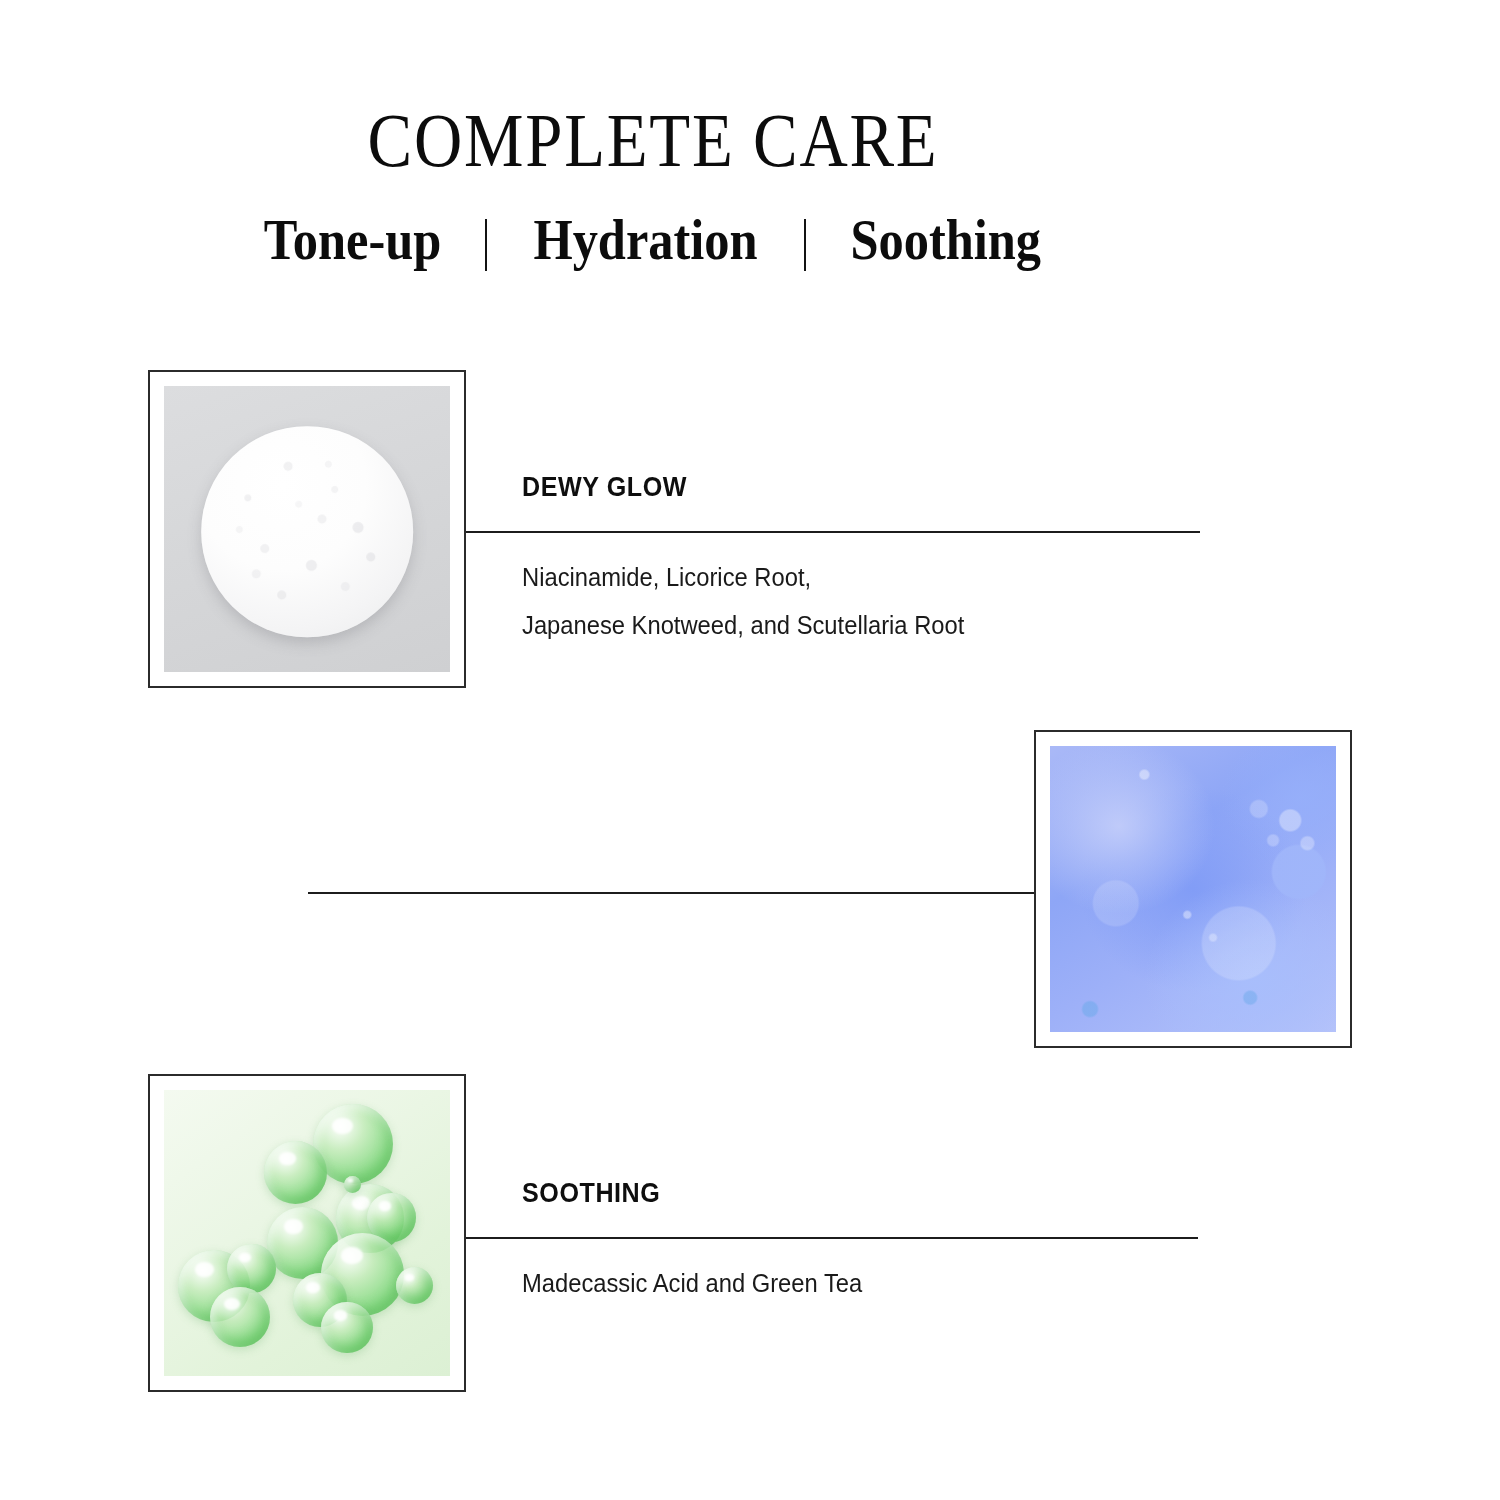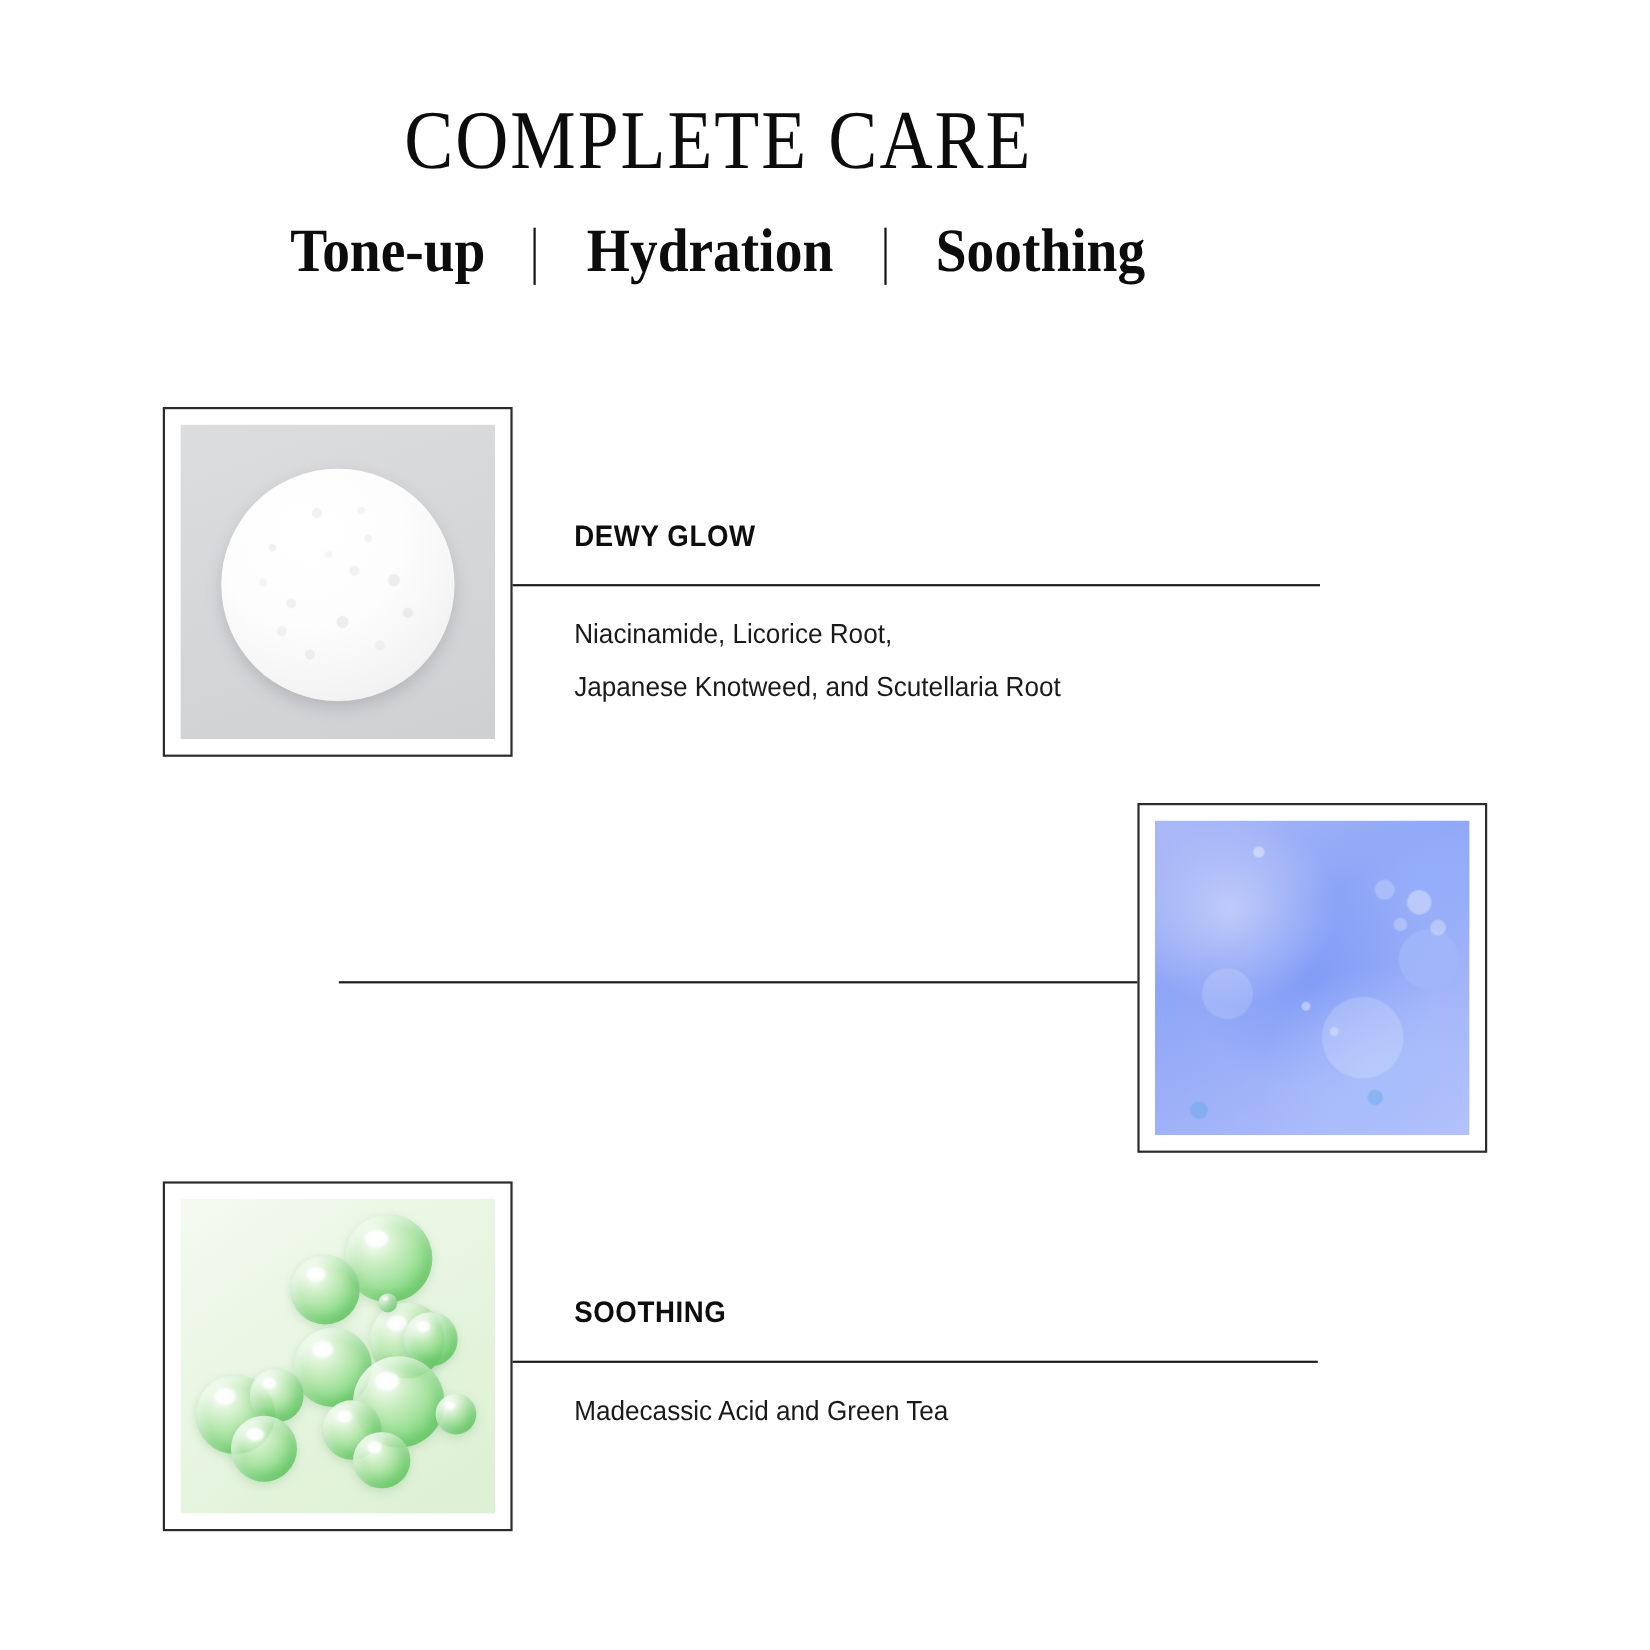--- a/index.html
+++ b/index.html
@@ -14,21 +14,21 @@
     position: relative;
     overflow: hidden;
     font-family: "Liberation Sans", sans-serif;
     color: #111111;
     -webkit-font-smoothing: antialiased;
   }
 
   
   .header {
     position: absolute;
-    top: 4px;
+    top: 16px;
     left: 0;
     width: 1306px;
     text-align: center;
   }
   .main-title {
     font-family: "Liberation Serif", serif;
     font-size: 76px;
     letter-spacing: 2px;
     font-weight: 400;
     color: #0c0c0c;

